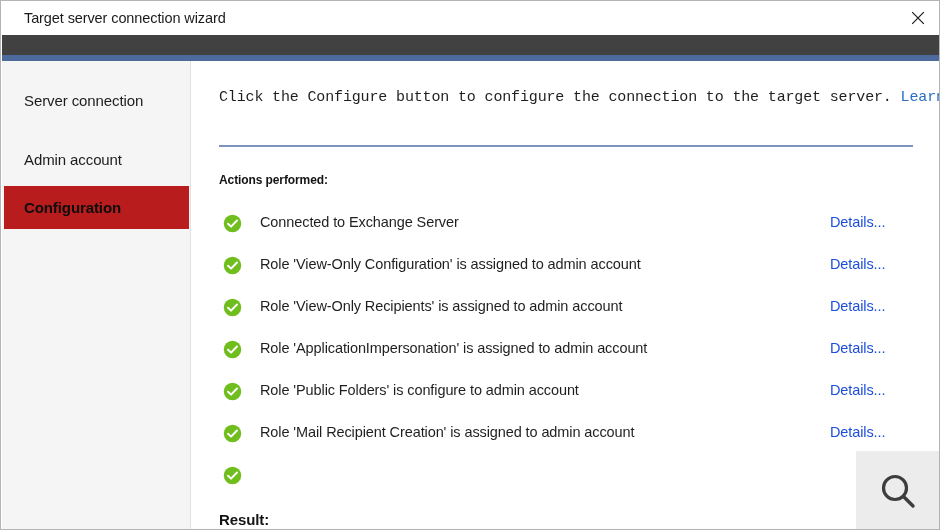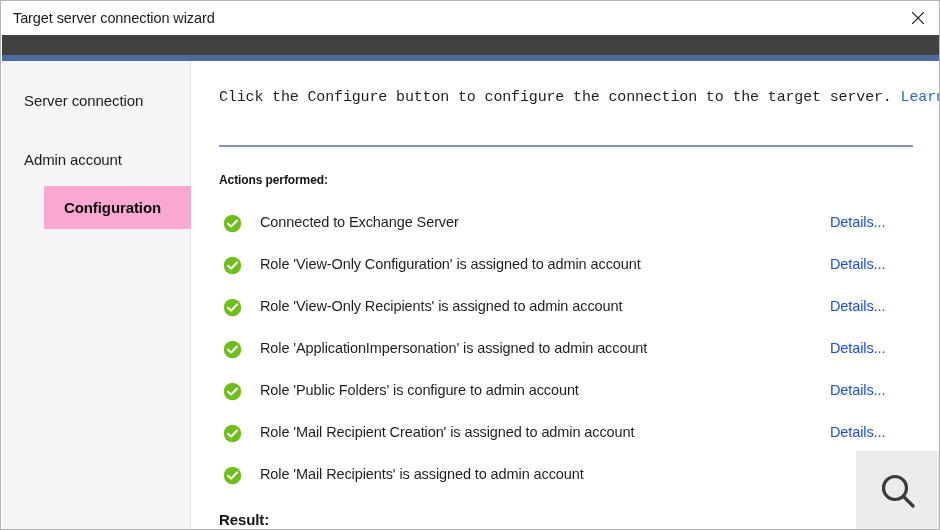--- a/index.html
+++ b/index.html
@@ -30,21 +30,21 @@
     position: absolute;
     left: 0; top: 0;
     width: 940px;
     height: 34px;
     background: #ffffff;
     display: flex;
     align-items: center;
     box-sizing: border-box;
   }
   #title-text {
-    margin-left: 12px;
+    margin-left: 23px;
     font-size: 14.5px;
     color: #1a1a1a;
     white-space: nowrap;
     letter-spacing: -0.1px;
   }
   #close-button {
     position: absolute;
     right: 0; top: 0;
     width: 46px;
     height: 33px;
@@ -93,22 +93,21 @@
     cursor: default;
   }
   .nav-item .nav-label {
     margin-left: 20px;
     font-size: 15px;
     color: #1c1c1c;
     white-space: nowrap;
     letter-spacing: -0.1px;
   }
   .nav-item.selected {
-    background: #f9a8d4;
-    margin-left: 40px;
+    background: #b91c1c;
   }
   .nav-item.selected .nav-label {
     font-weight: bold;
     color: #0d0d0d;
   }
 
   
   #content {
     position: absolute;
     left: 190px; top: 60px;
@@ -315,21 +314,20 @@
         <span class="details-link">Details...</span>
       </div>
 
       <div class="action-row">
         <span class="check-icon">
           <svg width="19" height="19" viewBox="0 0 20 20">
             <circle cx="10" cy="10" r="9.2" fill="#6fbe1e"></circle>
             <path d="M5.3 10.2 L8.5 13.3 L14.7 6.8" stroke="#ffffff" stroke-width="2.1" fill="none" stroke-linecap="round" stroke-linejoin="round"></path>
           </svg>
         </span>
-        <span class="action-label">Role 'Mail Recipients' is assigned to admin account</span>
 
       </div>
 
     </div>
 
     <div id="result-heading">Result:</div>
 
   </div>
 
   <div id="magnifier-overlay">

